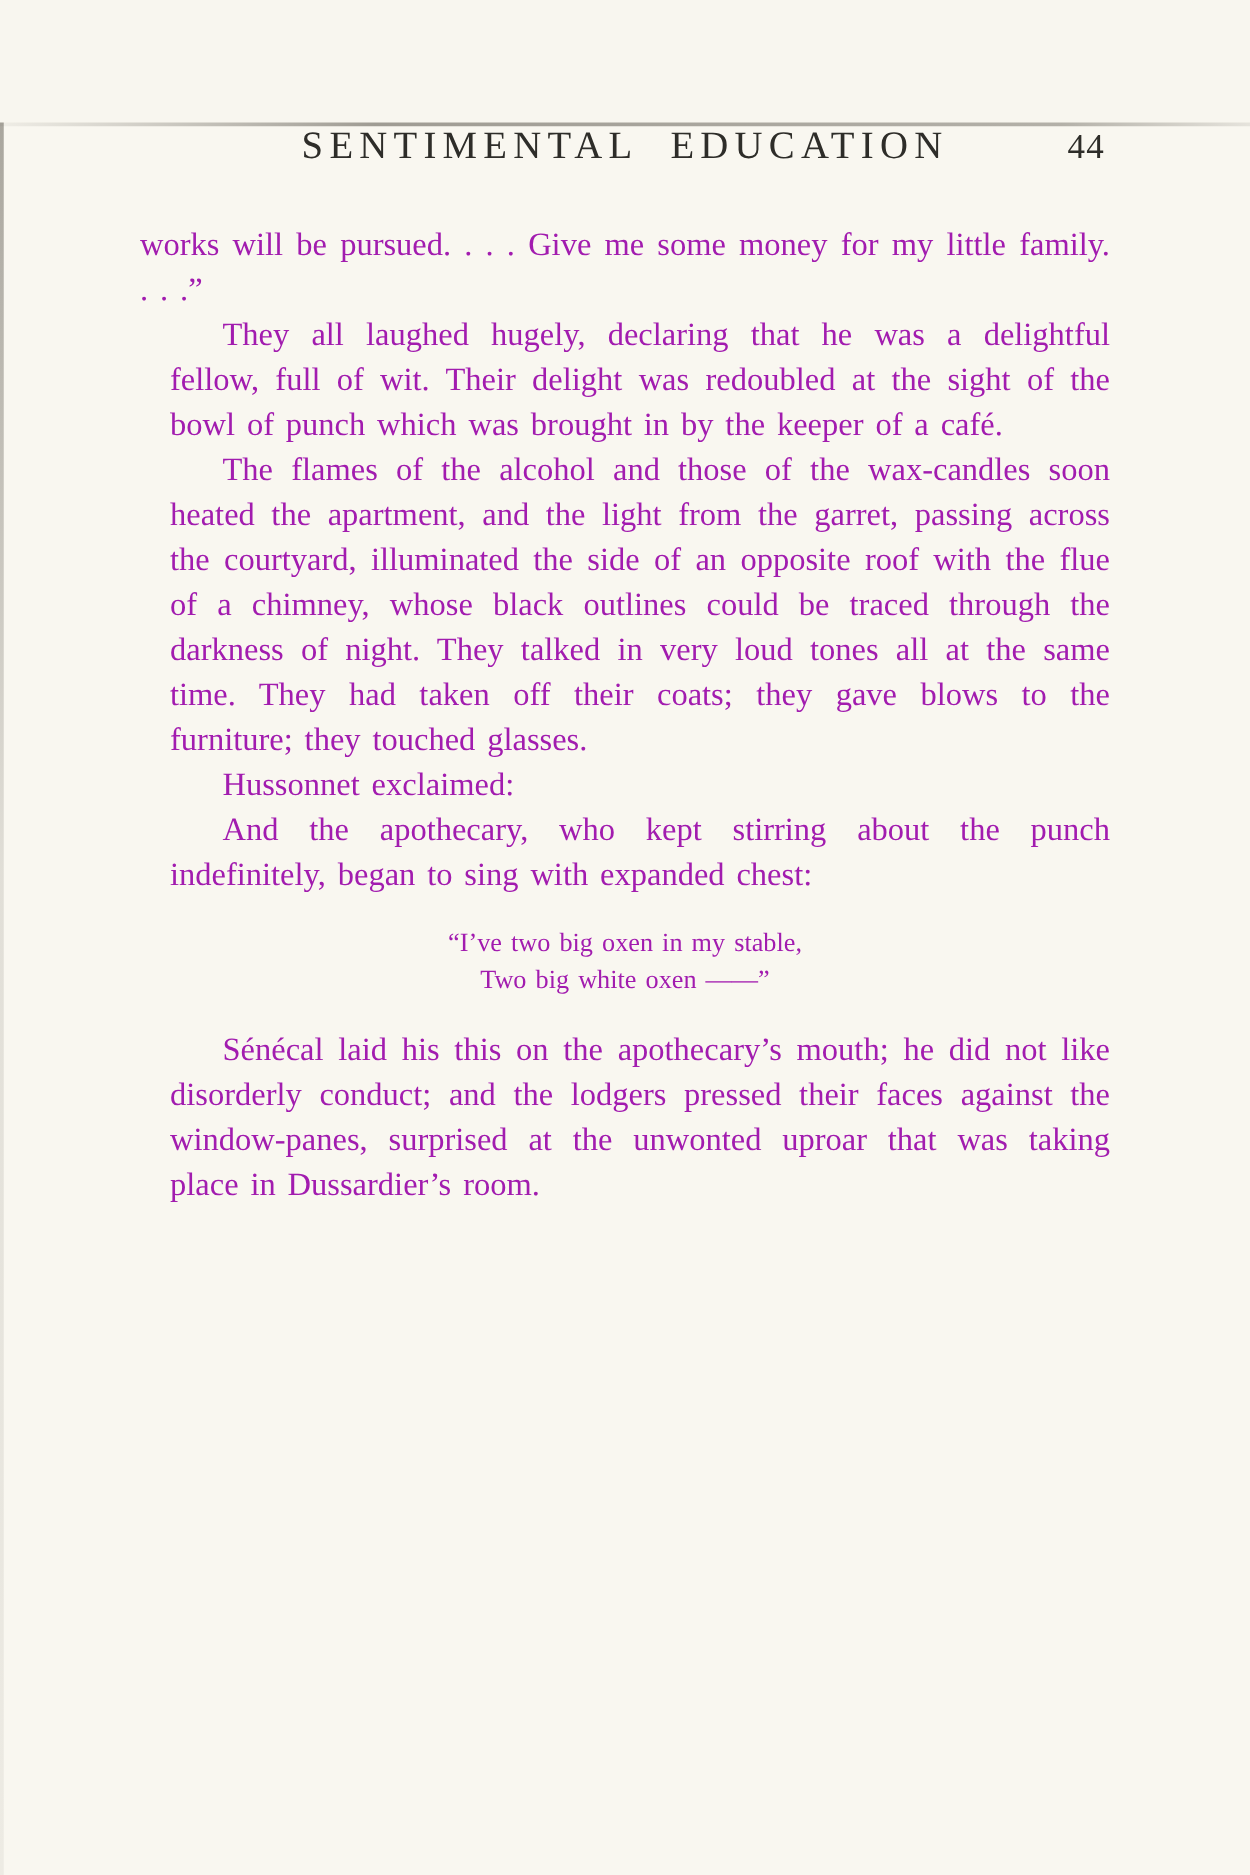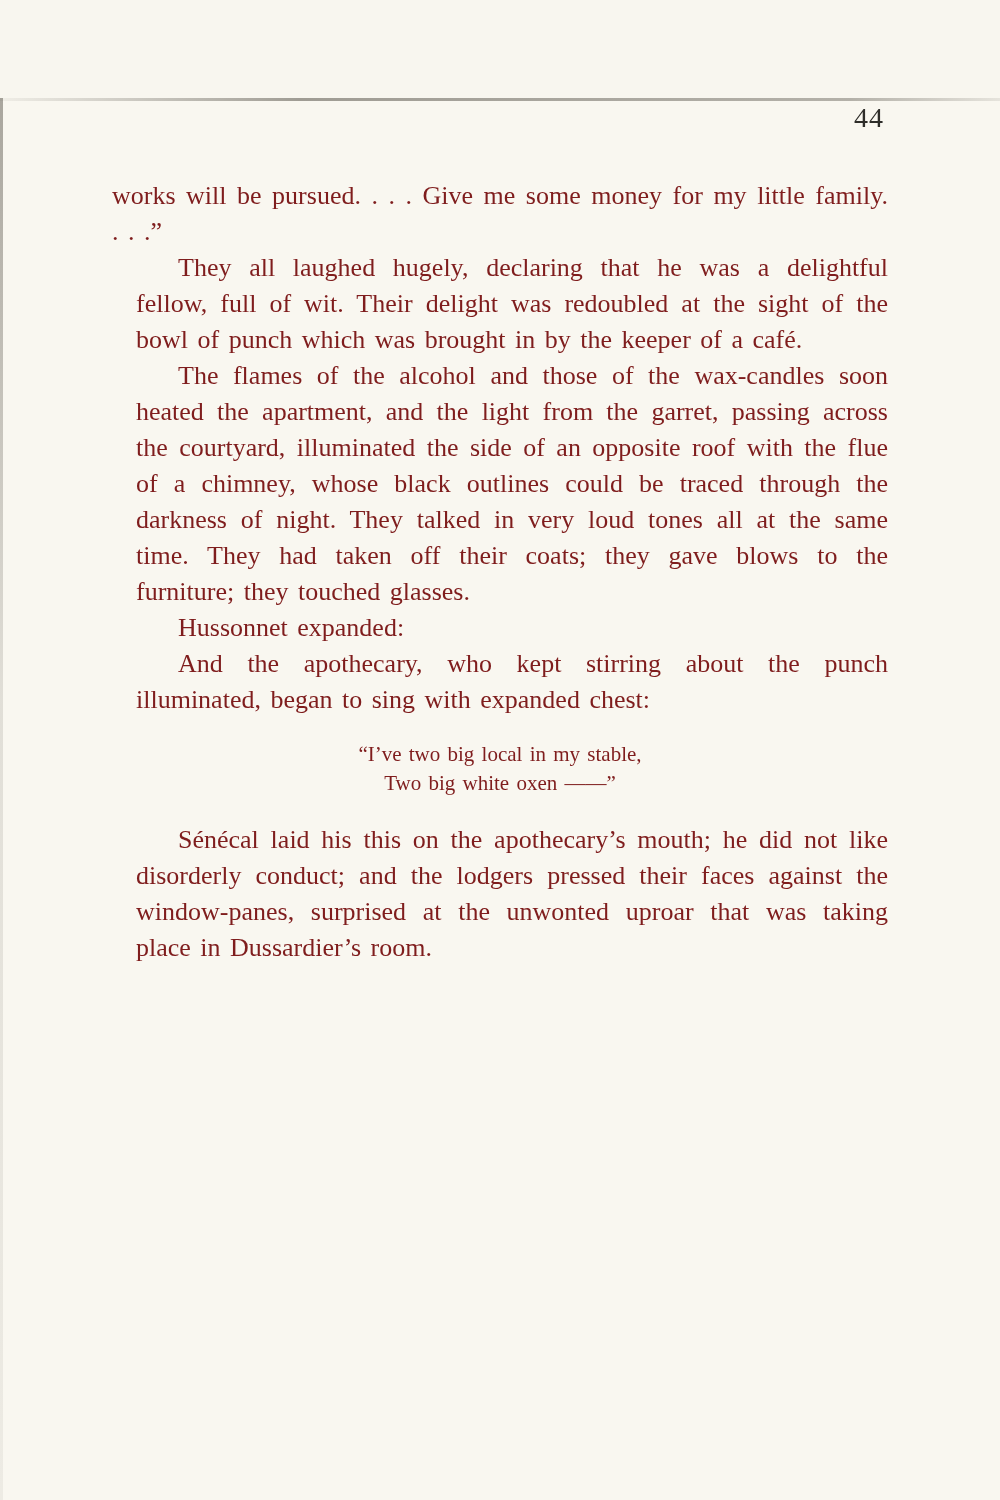--- a/index.html
+++ b/index.html
@@ -52,21 +52,21 @@
     font-size: 28px;
     letter-spacing: 1px;
     color: #2e2d29;
   }
   .page-body {
     margin: 36px 112px 0 112px;
     text-align: justify;
     font-size: 26px;
     line-height: 36px;
     word-spacing: 3px;
-    color: #7f1d1d;
+    color: #a21caf;
   }
   .page-body p {
     margin: 0;
     padding: 0;
   }
   .page-body p.indent {
     text-indent: 42px;
     margin-left: 24px;
   }
   .verse {
@@ -78,30 +78,31 @@
   }
 </style>
 </head>
 <body>
 
 <div class="page">
   <div class="scan-edge-top"></div>
   <div class="scan-edge-left"></div>
 
   <header class="page-header">
+    <span class="running-title">SENTIMENTAL EDUCATION</span>
     <span class="page-number">44</span>
   </header>
 
   <main class="page-body">
     <p>works will be pursued. .  .  .  Give me some money for my little family. .  .  .”</p>
     <p class="indent">They all laughed hugely, declaring that he was a delightful fellow, full of wit.  Their delight was redoubled at the sight of the bowl of punch which was brought in by the keeper of a café.</p>
     <p class="indent">The flames of the alcohol and those of the wax-candles soon heated the apartment, and the light from the garret, passing across the courtyard, illuminated the side of an opposite roof with the flue of a chimney, whose black outlines could be traced through the darkness of night.  They talked in very loud tones all at the same time.  They had taken off their coats; they gave blows to the furniture; they touched glasses.</p>
-    <p class="indent">Hussonnet expanded:</p>
-    <p class="indent">And the apothecary, who kept stirring about the punch illuminated, began to sing with expanded chest:</p>
+    <p class="indent">Hussonnet exclaimed:</p>
+    <p class="indent">And the apothecary, who kept stirring about the punch indefinitely, began to sing with expanded chest:</p>
 
     <div class="verse">
-      <div>“I’ve two big local in my stable,</div>
+      <div>“I’ve two big oxen in my stable,</div>
       <div>Two big white oxen ——”</div>
     </div>
 
     <p class="indent">Sénécal laid his this on the apothecary’s mouth; he did not like disorderly conduct; and the lodgers pressed their faces against the window-panes, surprised at the unwonted uproar that was taking place in Dussardier’s room.</p>
   </main>
 </div>
 
 </body></html>

